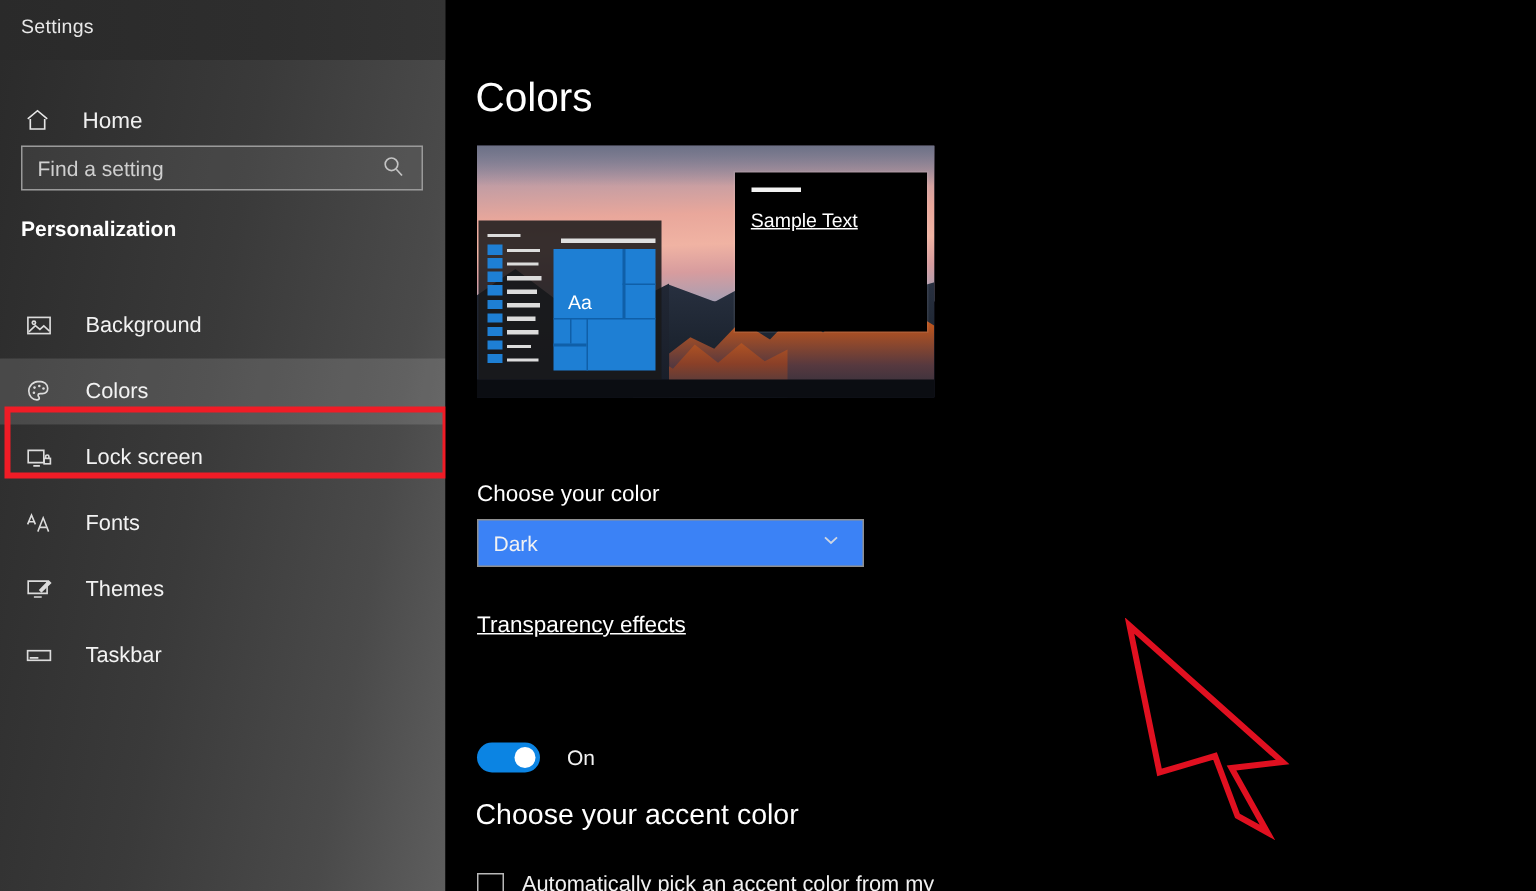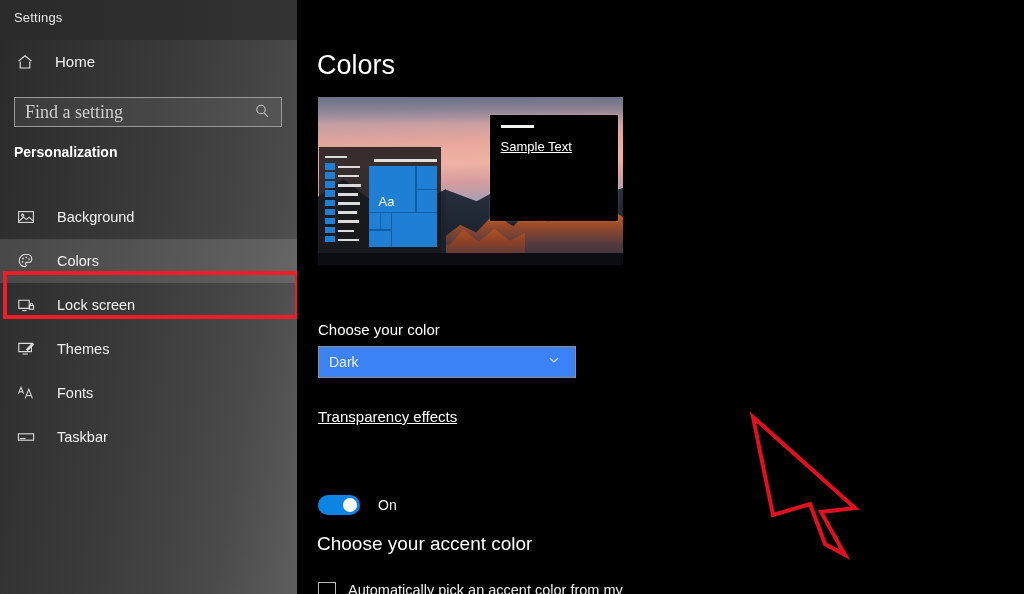--- a/index.html
+++ b/index.html
@@ -28,37 +28,37 @@
 
   
   .sidebar {
     position: absolute; left: 0; top: 40px;
     width: 297px; height: 554px;
     background: linear-gradient(100deg, #2b2b2b 0%, #3a3a3a 45%, #4a4a4a 78%, #5e5e5e 100%);
   }
   .home-row {
     position: absolute; left: 0; top: 13px;
     width: 332px; height: 36px;
-    display: flex; align-items: flex-start; padding-left: 16px;
+    display: flex; align-items: flex-end; padding-left: 16px;
   }
   .home-label {
     font-size: 15px; color: #f0f0f0; margin-left: 21px;
   }
   .ico { width: 18px; height: 18px; display: block; flex: 0 0 auto; }
   .ico svg { display: block; }
 
   .searchbox {
     position: absolute; left: 14px; top: 57px;
     width: 268px; height: 30px;
     background: rgba(255,255,255,.07);
     border: 1px solid #9a9a9a;
     display: flex; align-items: center;
   }
   .search-ph {
-    font-size: 18px; color: #cfcfcf; margin-left: 10px; flex: 1; font-family: Liberation Serif, serif;
+    font-size: 14px; color: #cfcfcf; margin-left: 10px; flex: 1;
   }
   .search-ic { margin-right: 9px; opacity: .85; }
 
   .section-title {
     position: absolute; left: 14px; top: 104px;
     font-size: 14px; font-weight: bold; color: #ffffff;
   }
 
   .navlist { position: absolute; left: 0; top: 155px; width: 297px; }
   .navitem {
@@ -299,39 +299,39 @@
             <path d="M5.2 14.6 H9.6"></path>
             <rect x="12.4" y="9.6" width="4.2" height="3.6"></rect>
             <path d="M13.4 9.6 V8.4 a1.1 1.1 0 0 1 2.2 0 V9.6"></path>
           </svg>
         </span>
         <span class="lbl">Lock screen</span>
       </div>
 
       <div class="navitem">
         <span class="ico">
-          <svg width="18" height="18" viewBox="0 0 18 18" fill="none" stroke="#dcdcdc" stroke-width="1.1">
-            <path d="M1.8 3.4 H14.4 V11.6 H1.8 Z"></path>
-            <path d="M5.6 14 H10.8"></path>
-            <path d="M9.6 9.4 L15.4 3.4 L16.6 4.6 L10.6 10.4 Z" fill="#dcdcdc"></path>
-          </svg>
-        </span>
-        <span class="lbl">Themes</span>
-      </div>
-
-      <div class="navitem">
-        <span class="ico">
           <svg width="18" height="18" viewBox="0 0 18 18" fill="none" stroke="#dcdcdc" stroke-width="1.05">
             <path d="M1.4 9.6 L4.0 3.4 L6.6 9.6"></path>
             <path d="M2.3 7.8 H5.7"></path>
             <path d="M8.2 14.4 L11.8 5.2 L15.4 14.4"></path>
             <path d="M9.5 11.6 H14.1"></path>
           </svg>
         </span>
         <span class="lbl">Fonts</span>
+      </div>
+
+      <div class="navitem">
+        <span class="ico">
+          <svg width="18" height="18" viewBox="0 0 18 18" fill="none" stroke="#dcdcdc" stroke-width="1.1">
+            <path d="M1.8 3.4 H14.4 V11.6 H1.8 Z"></path>
+            <path d="M5.6 14 H10.8"></path>
+            <path d="M9.6 9.4 L15.4 3.4 L16.6 4.6 L10.6 10.4 Z" fill="#dcdcdc"></path>
+          </svg>
+        </span>
+        <span class="lbl">Themes</span>
       </div>
 
 
       <div class="navitem">
         <span class="ico">
           <svg width="18" height="18" viewBox="0 0 18 18" fill="none" stroke="#dcdcdc" stroke-width="1.1">
             <rect x="1.4" y="5.8" width="15.2" height="6.4"></rect>
             <path d="M2.8 10.6 H8.6"></path>
           </svg>
         </span>

